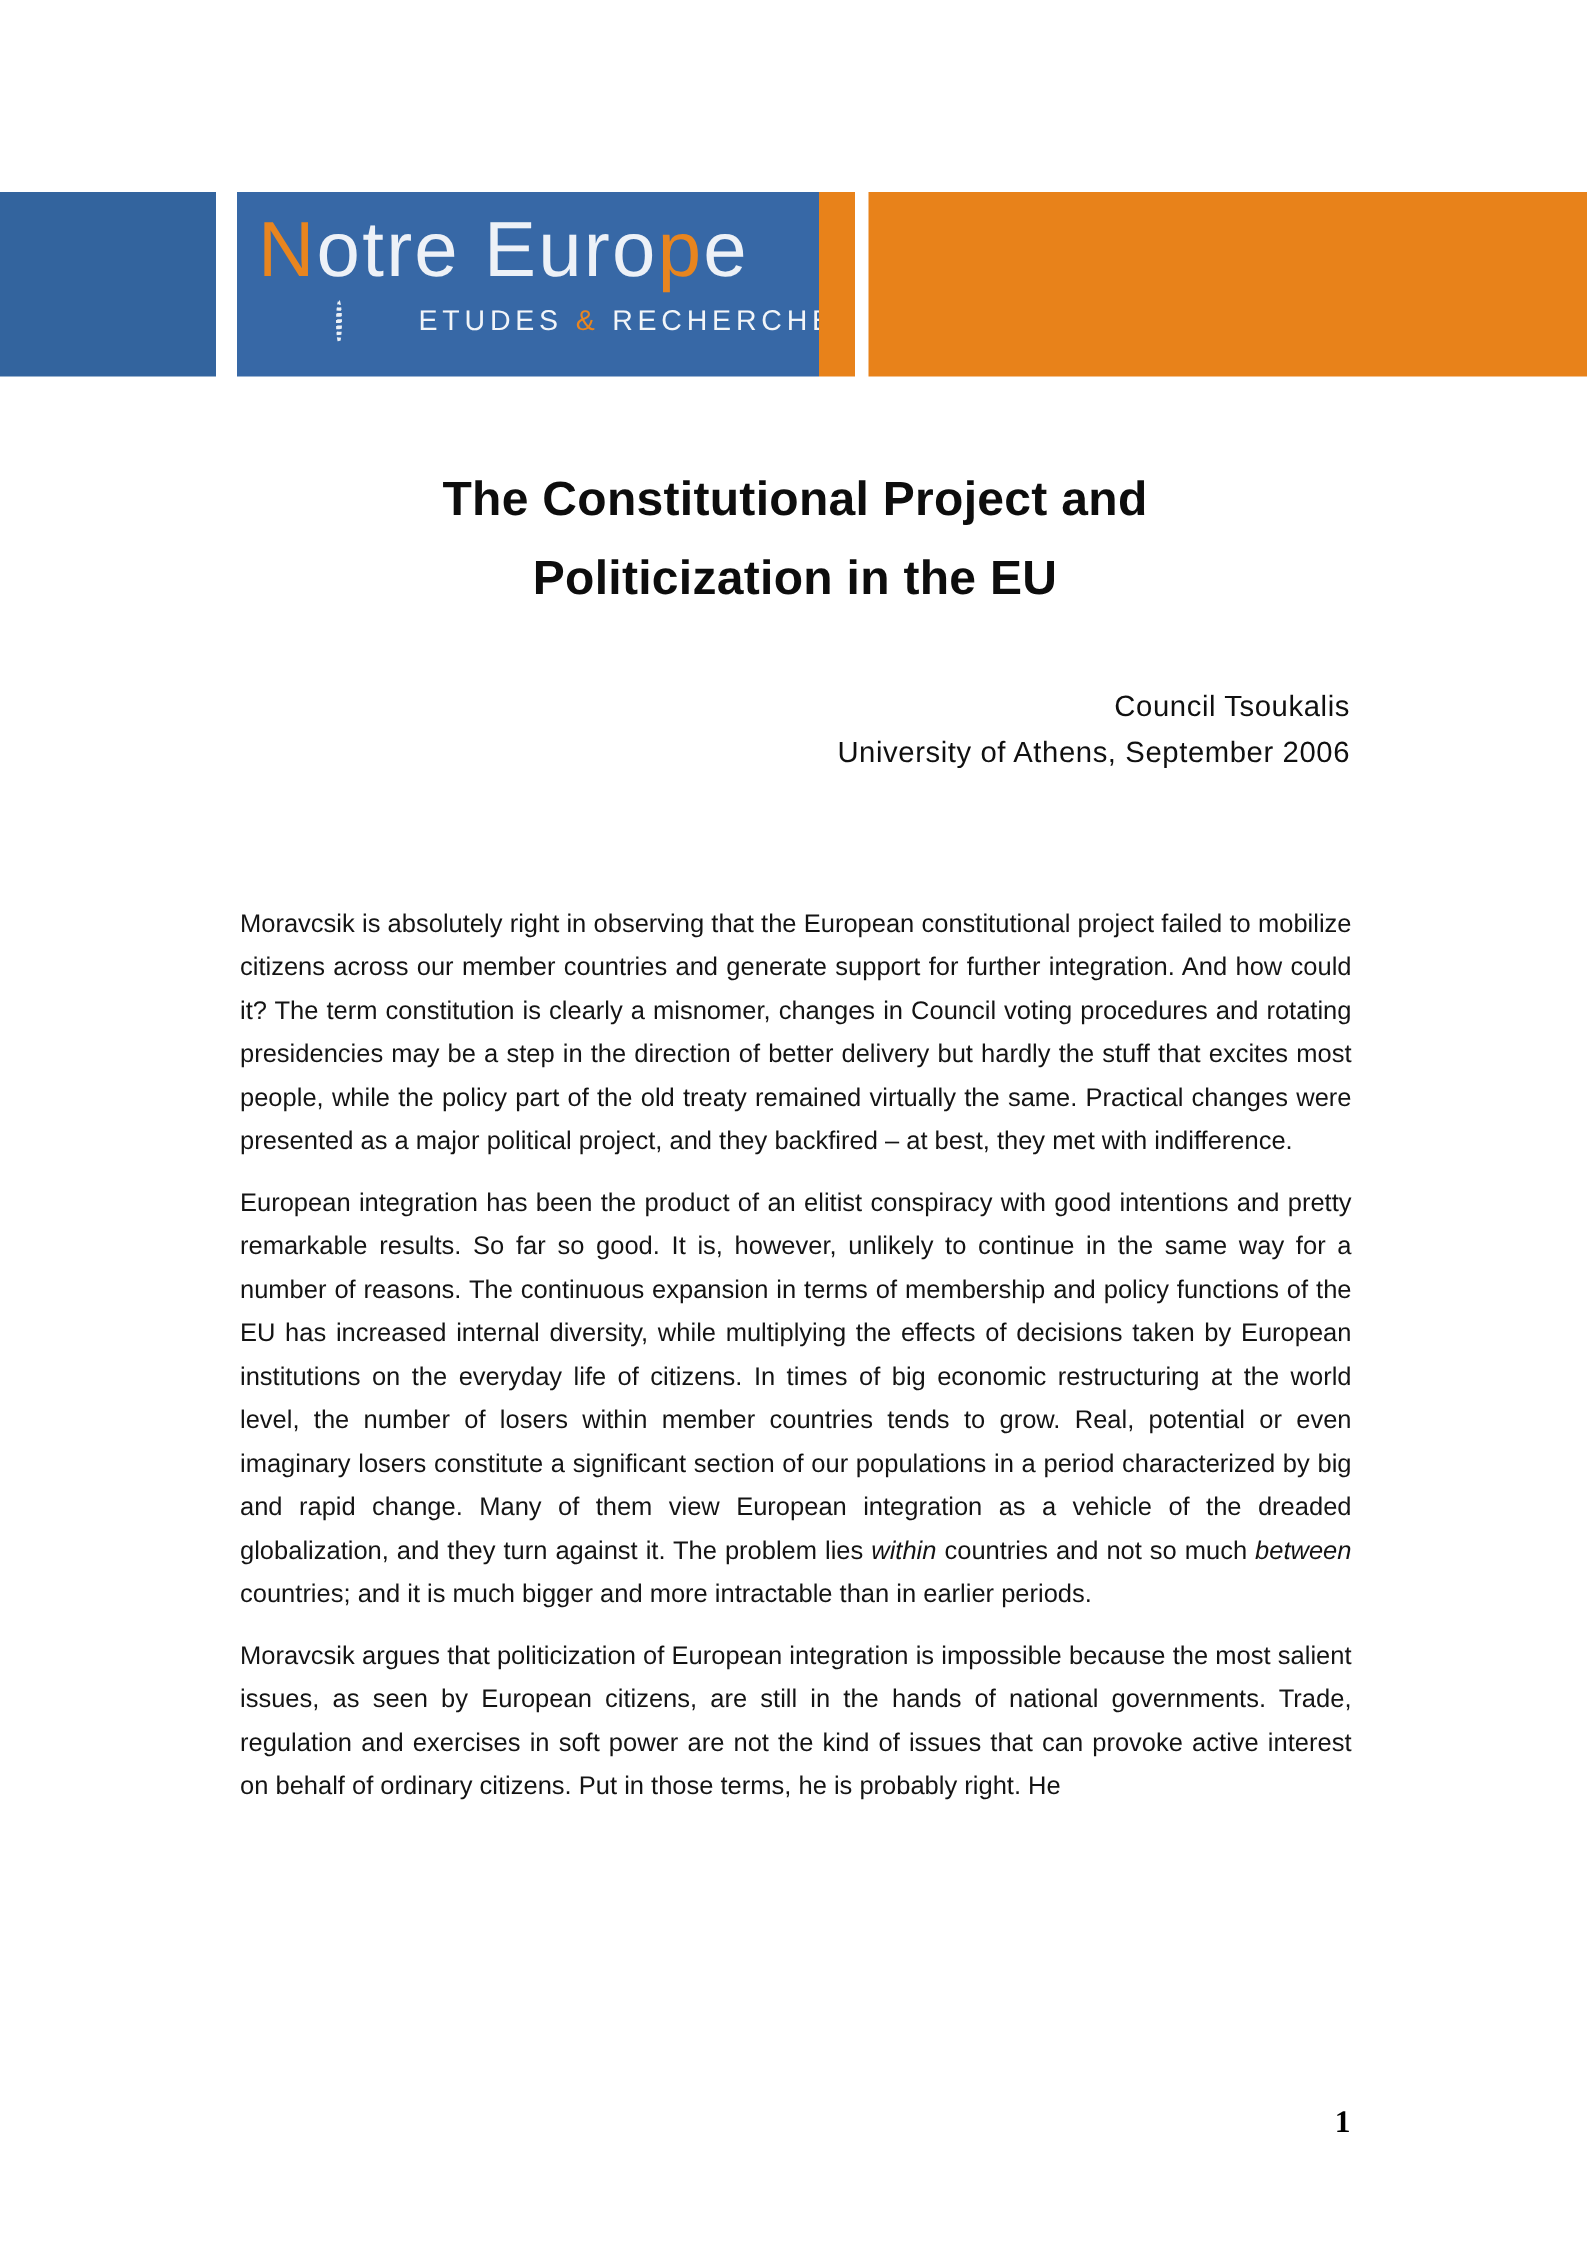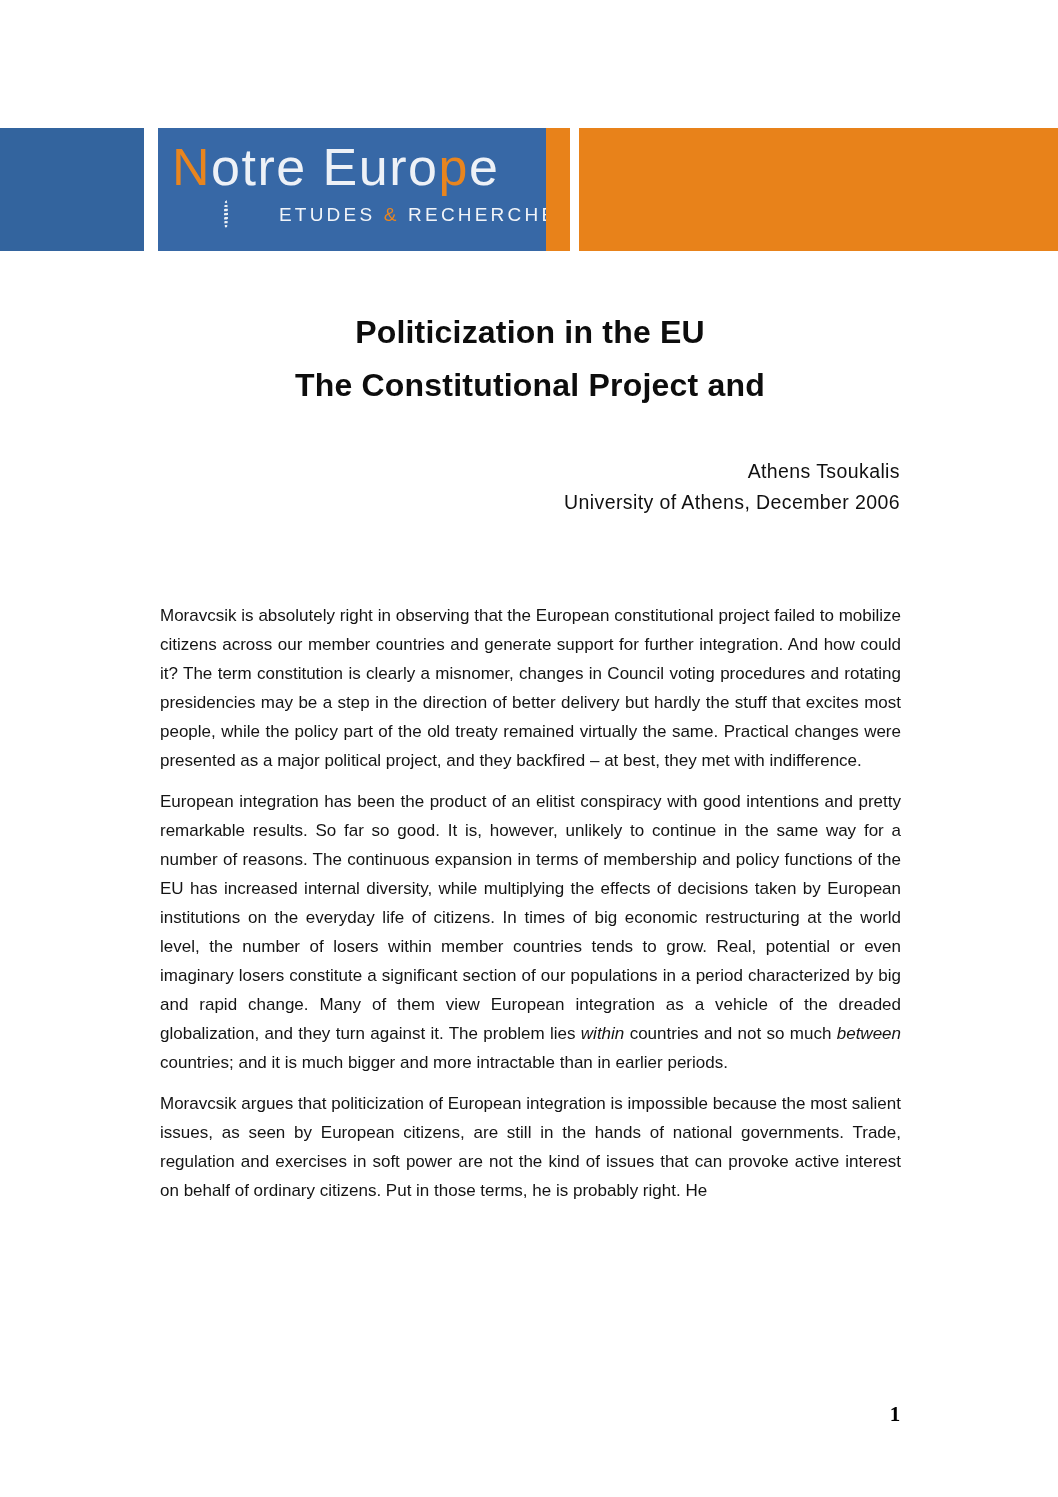--- a/index.html
+++ b/index.html
@@ -79,27 +79,27 @@
       <span class="lines-icon"></span>
       <span class="stars-icon"></span>
       <span class="subtitle-text"><span>ETUDES </span><span class="accent">&amp;</span><span> RECHERCHES</span></span>
     </div>
   </div>
 
   <div class="orange-strip"></div>
   <div class="banner-right"></div>
 
   <div class="doc-title">
+    <div>The Constitutional Project and</div>
     <div>Politicization in the EU</div>
-    <div>The Constitutional Project and</div>
   </div>
 
   <div class="author">
-    <div>Athens Tsoukalis</div>
-    <div>University of Athens, December 2006</div>
+    <div>Council Tsoukalis</div>
+    <div>University of Athens, September 2006</div>
   </div>
 
   <div class="body-text">
     <p><span>Moravcsik is absolutely right in observing that the European constitutional project failed to mobilize citizens across our member countries and generate support for further integration. And how could it? The term constitution is clearly a misnomer, changes in Council voting procedures and rotating presidencies may be a step in the direction of better delivery but hardly the stuff that excites most people, while the policy part of the old treaty remained virtually the same. Practical changes were presented as a major political project, and they backfired – at best, they met with indifference.</span></p>
     <p><span>European integration has been the product of an elitist conspiracy with good intentions and pretty remarkable results. So far so good. It is, however, unlikely to continue in the same way for a number of reasons. The continuous expansion in terms of membership and policy functions of the EU has increased internal diversity, while multiplying the effects of decisions taken by European institutions on the everyday life of citizens. In times of big economic restructuring at the world level, the number of losers within member countries tends to grow. Real, potential or even imaginary losers constitute a significant section of our populations in a period characterized by big and rapid change. Many of them view European integration as a vehicle of the dreaded globalization, and they turn against it. The problem lies </span><em>within</em><span> countries and not so much </span><em>between</em><span> countries; and it is much bigger and more intractable than in earlier periods.</span></p>
     <p><span>Moravcsik argues that politicization of European integration is impossible because the most salient issues, as seen by European citizens, are still in the hands of national governments. Trade, regulation and exercises in soft power are not the kind of issues that can provoke active interest on behalf of ordinary citizens. Put in those terms, he is probably right. He</span></p>
   </div>
 
   <div class="page-num">1</div>
 

